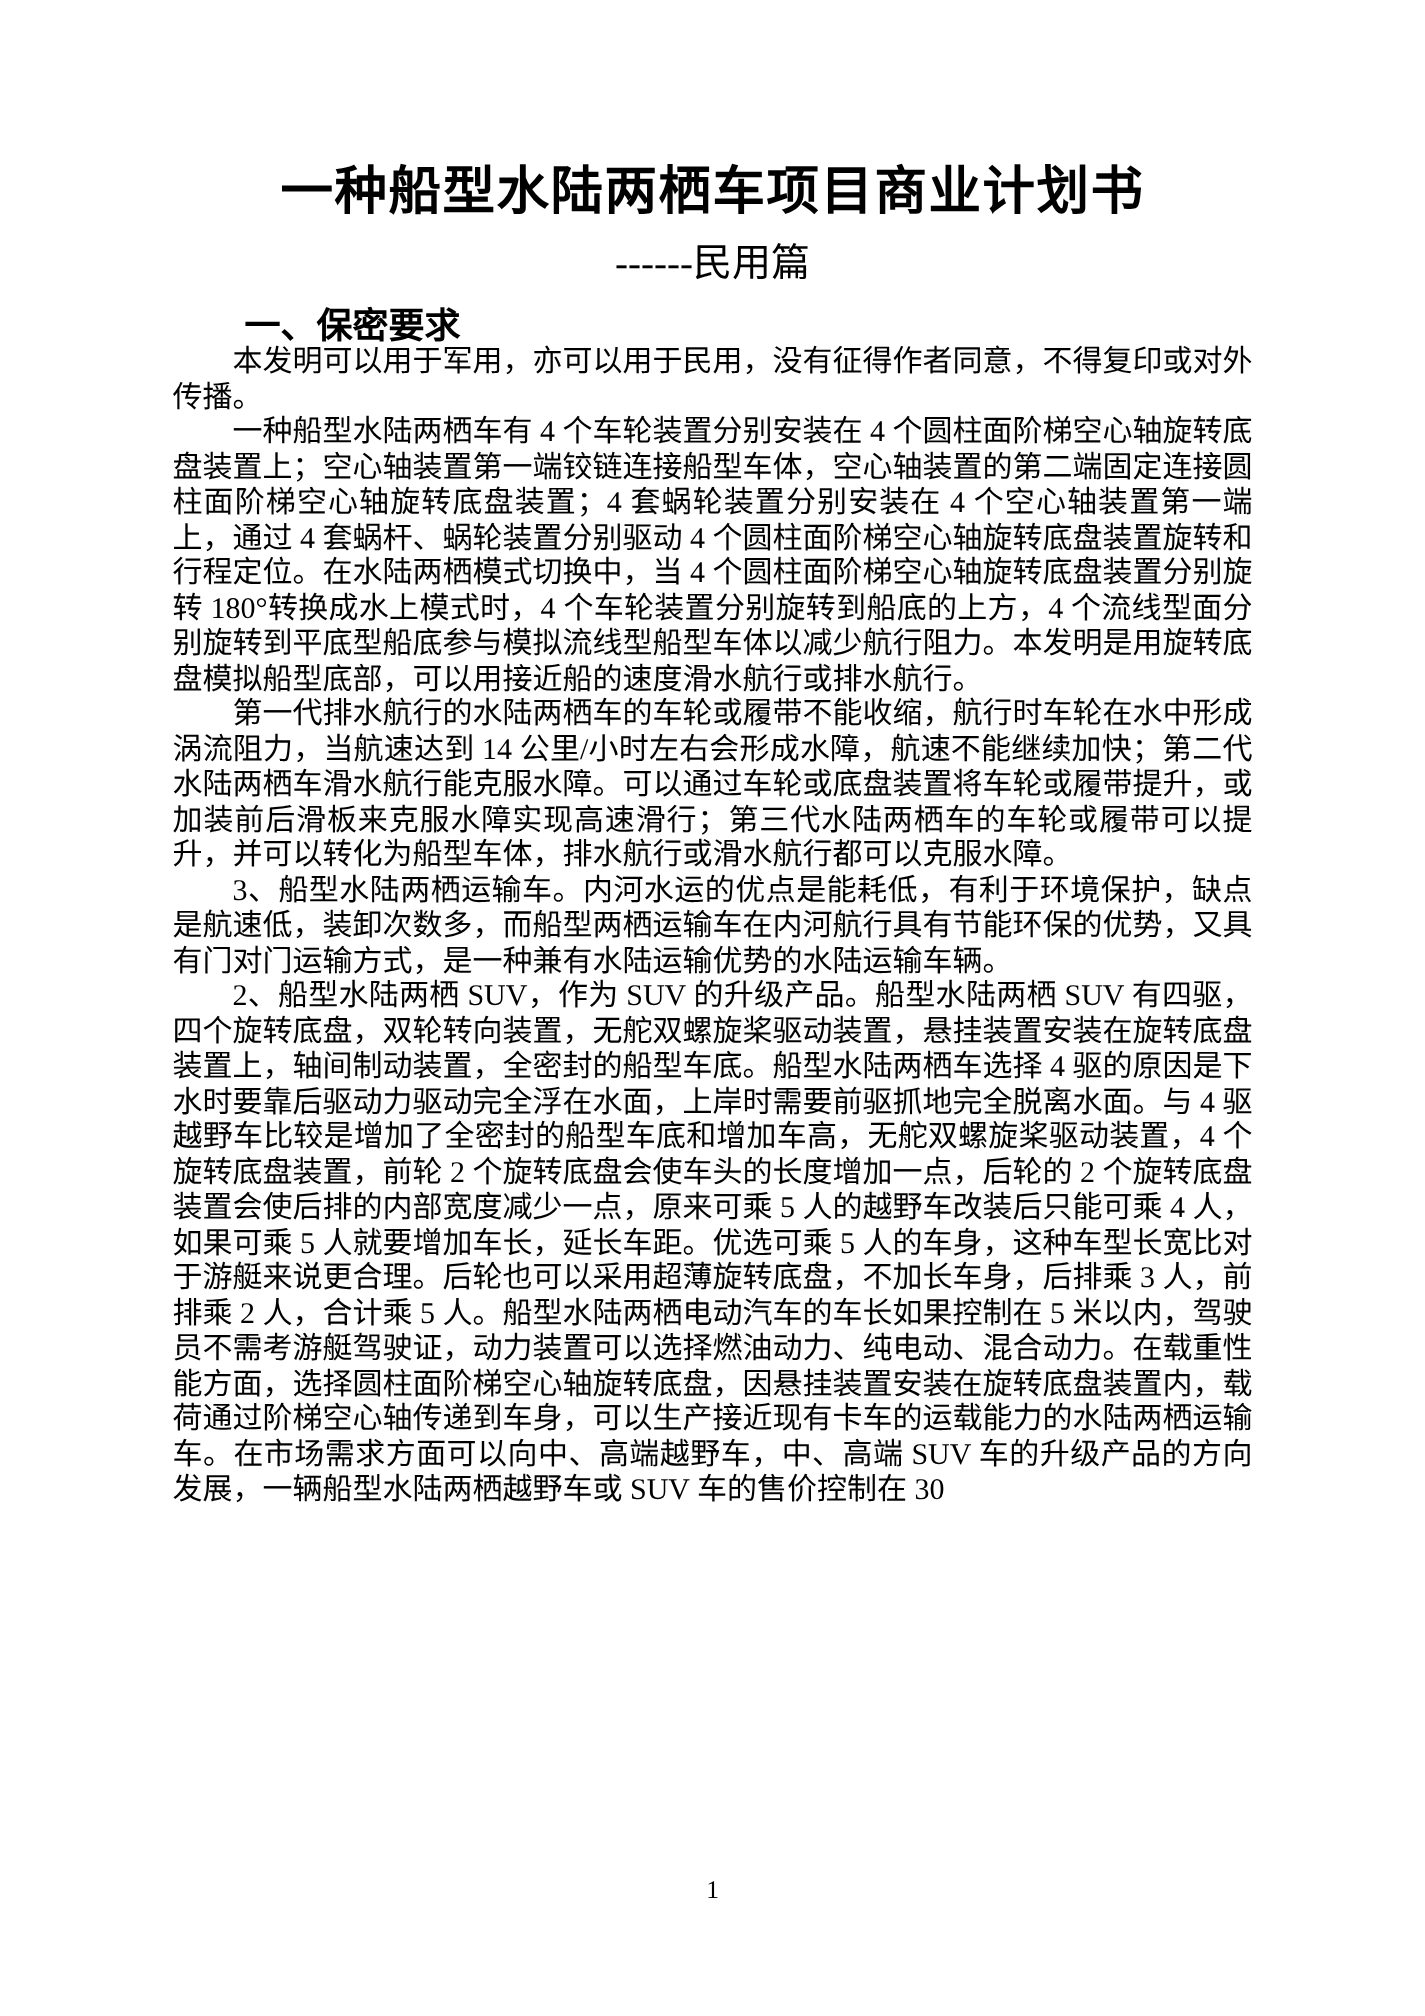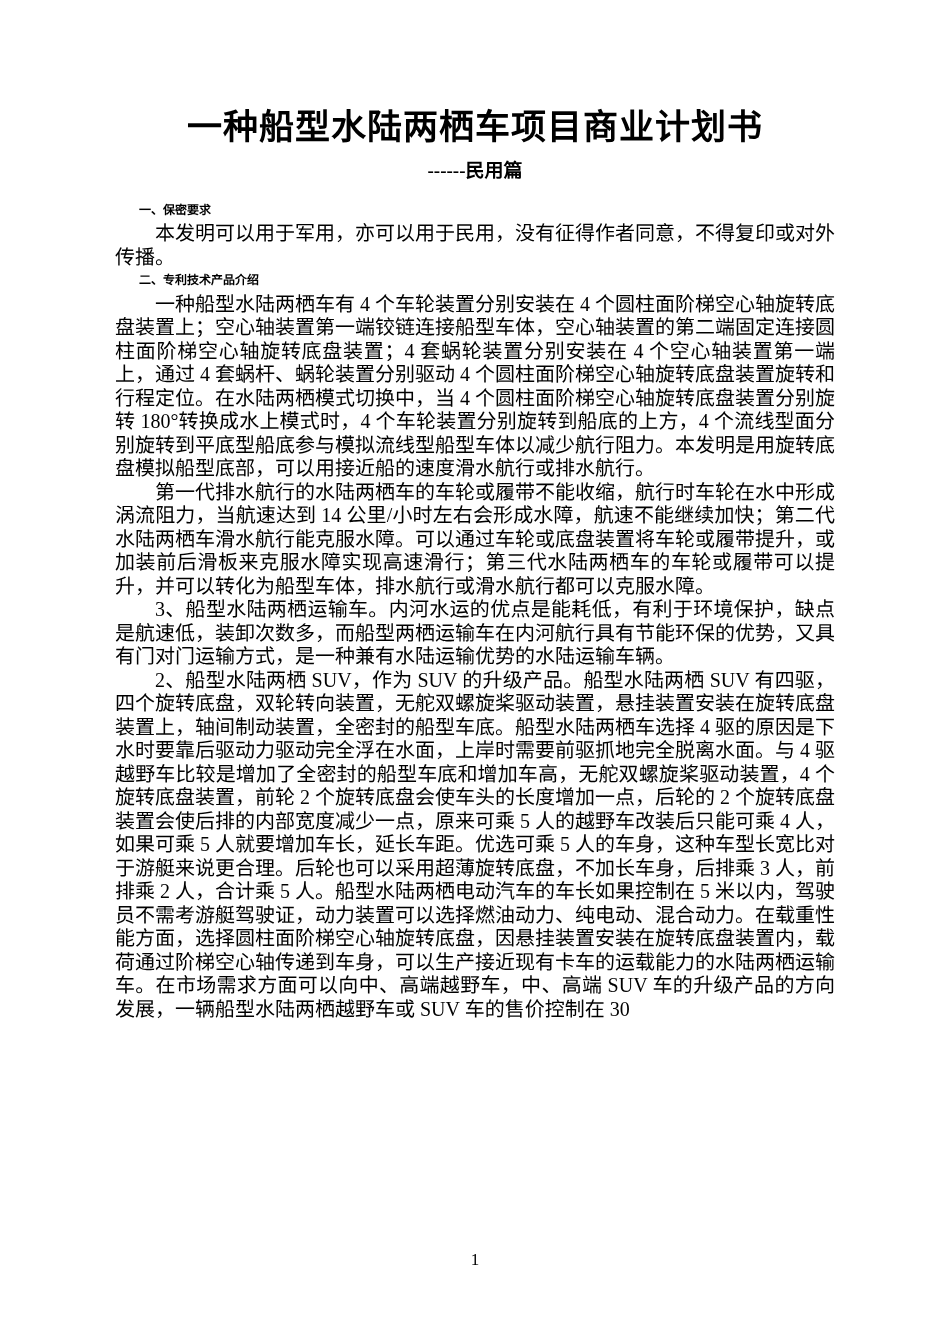--- a/index.html
+++ b/index.html
@@ -23,31 +23,31 @@
     margin: 0;
     text-align: center;
     font-size: 35px;
     font-weight: bold;
     line-height: 1.25;
     letter-spacing: 1px;
   }
   .doc-subtitle {
     margin: 10px 0 16px 0;
     text-align: center;
-    font-size: 19px;
-    font-weight: bold;
+    font-size: 26px;
+    font-weight: normal;
     line-height: 1.2;
   }
   .doc-body {
     font-size: 20px;
     line-height: 23.5px;
   }
   .section-heading {
     margin: 0;
-    font-size: 12px;
+    font-size: 24px;
     font-weight: bold;
     text-indent: 2em;
     line-height: 23.5px;
   }
   .para {
     margin: 0;
     text-align: justify;
     text-indent: 2em;
     line-height: 23.5px;
     font-family: Liberation Serif, serif;
@@ -72,21 +72,20 @@
   <h2 class="doc-subtitle">------民用篇</h2>
 
   <div class="doc-body">
 
     <div class="section">
       <h3 class="section-heading">一、保密要求</h3>
       <p class="para">本发明可以用于军用，亦可以用于民用，没有征得作者同意，不得复印或对外传播。</p>
     </div>
 
     <div class="section">
-      <h3 class="section-heading">二、专利技术产品介绍</h3>
       <p class="para">一种船型水陆两栖车有 4 个车轮装置分别安装在 4 个圆柱面阶梯空心轴旋转底盘装置上；空心轴装置第一端铰链连接船型车体，空心轴装置的第二端固定连接圆柱面阶梯空心轴旋转底盘装置；4 套蜗轮装置分别安装在 4 个空心轴装置第一端上，通过 4 套蜗杆、蜗轮装置分别驱动 4 个圆柱面阶梯空心轴旋转底盘装置旋转和行程定位。在水陆两栖模式切换中，当 4 个圆柱面阶梯空心轴旋转底盘装置分别旋转 180°转换成水上模式时，4 个车轮装置分别旋转到船底的上方，4 个流线型面分别旋转到平底型船底参与模拟流线型船型车体以减少航行阻力。本发明是用旋转底盘模拟船型底部，可以用接近船的速度滑水航行或排水航行。</p>
       <p class="para">第一代排水航行的水陆两栖车的车轮或履带不能收缩，航行时车轮在水中形成涡流阻力，当航速达到 14 公里/小时左右会形成水障，航速不能继续加快；第二代水陆两栖车滑水航行能克服水障。可以通过车轮或底盘装置将车轮或履带提升，或加装前后滑板来克服水障实现高速滑行；第三代水陆两栖车的车轮或履带可以提升，并可以转化为船型车体，排水航行或滑水航行都可以克服水障。</p>
     </div>
 
     <div class="section">
       <p class="para">3、船型水陆两栖运输车。内河水运的优点是能耗低，有利于环境保护，缺点是航速低，装卸次数多，而船型两栖运输车在内河航行具有节能环保的优势，又具有门对门运输方式，是一种兼有水陆运输优势的水陆运输车辆。</p>
       <p class="para">2、船型水陆两栖 SUV，作为 SUV 的升级产品。船型水陆两栖 SUV 有四驱，四个旋转底盘，双轮转向装置，无舵双螺旋桨驱动装置，悬挂装置安装在旋转底盘装置上，轴间制动装置，全密封的船型车底。船型水陆两栖车选择 4 驱的原因是下水时要靠后驱动力驱动完全浮在水面，上岸时需要前驱抓地完全脱离水面。与 4 驱越野车比较是增加了全密封的船型车底和增加车高，无舵双螺旋桨驱动装置，4 个旋转底盘装置，前轮 2 个旋转底盘会使车头的长度增加一点，后轮的 2 个旋转底盘装置会使后排的内部宽度减少一点，原来可乘 5 人的越野车改装后只能可乘 4 人，如果可乘 5 人就要增加车长，延长车距。优选可乘 5 人的车身，这种车型长宽比对于游艇来说更合理。后轮也可以采用超薄旋转底盘，不加长车身，后排乘 3 人，前排乘 2 人，合计乘 5 人。船型水陆两栖电动汽车的车长如果控制在 5 米以内，驾驶员不需考游艇驾驶证，动力装置可以选择燃油动力、纯电动、混合动力。在载重性能方面，选择圆柱面阶梯空心轴旋转底盘，因悬挂装置安装在旋转底盘装置内，载荷通过阶梯空心轴传递到车身，可以生产接近现有卡车的运载能力的水陆两栖运输车。在市场需求方面可以向中、高端越野车，中、高端 SUV 车的升级产品的方向发展，一辆船型水陆两栖越野车或 SUV 车的售价控制在 30</p>
     </div>
 
   </div>

